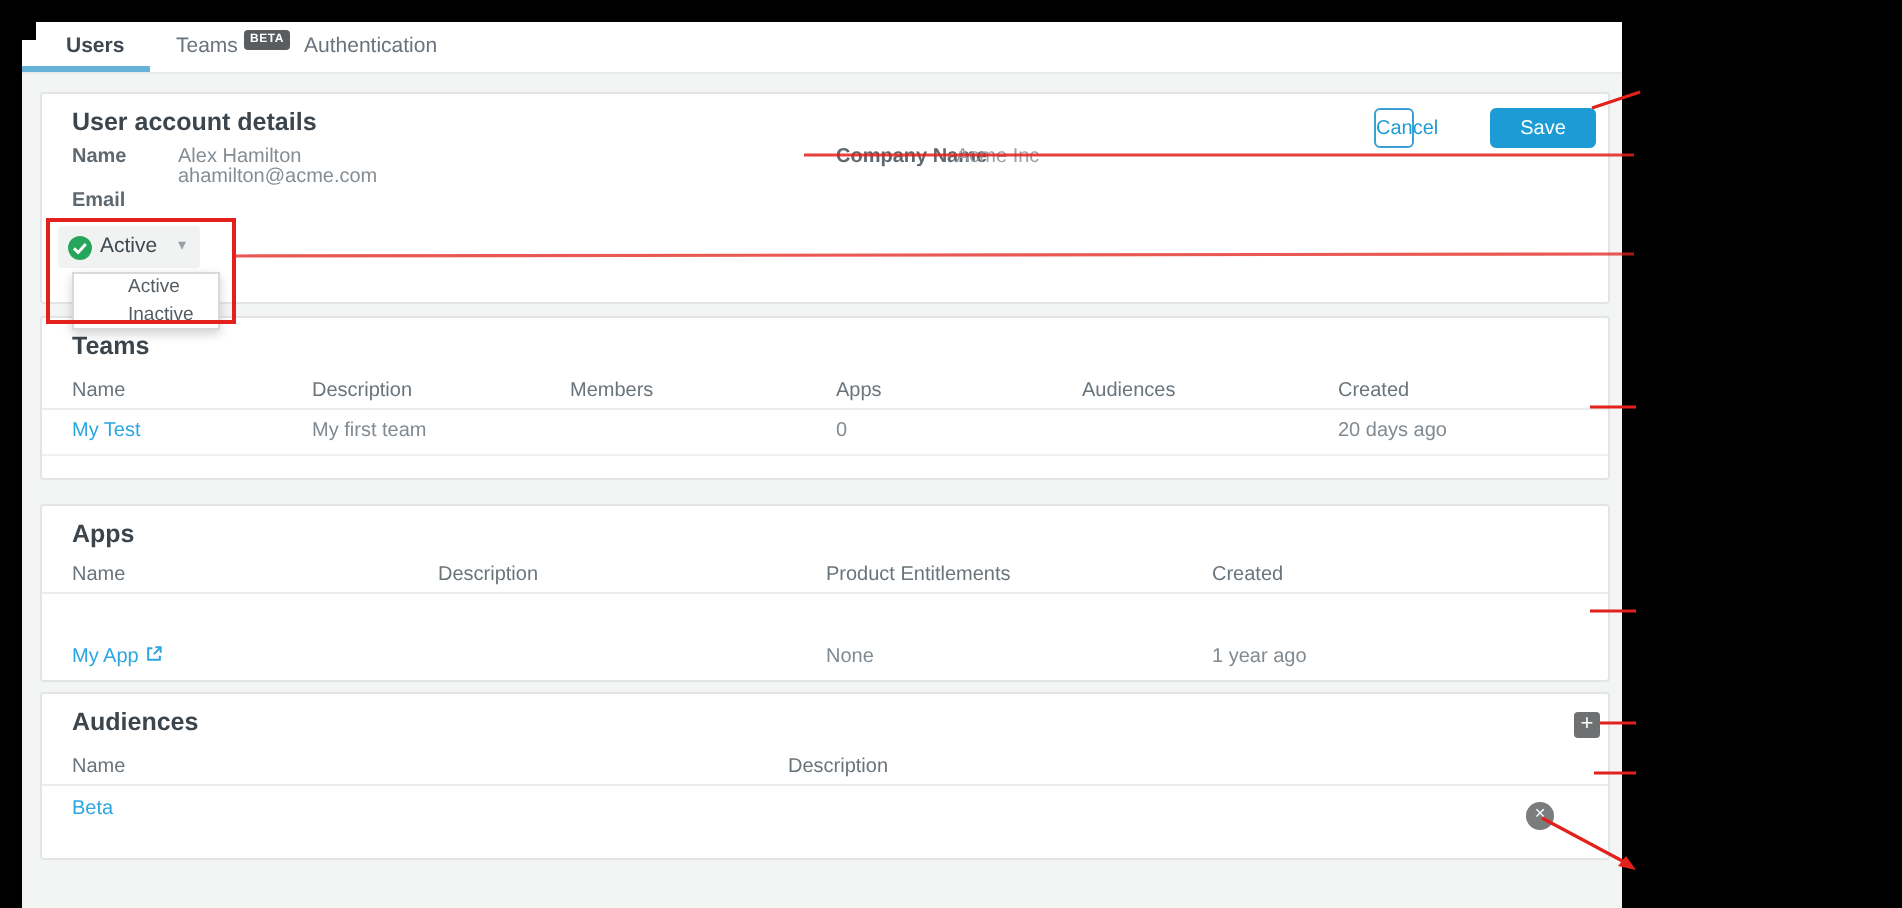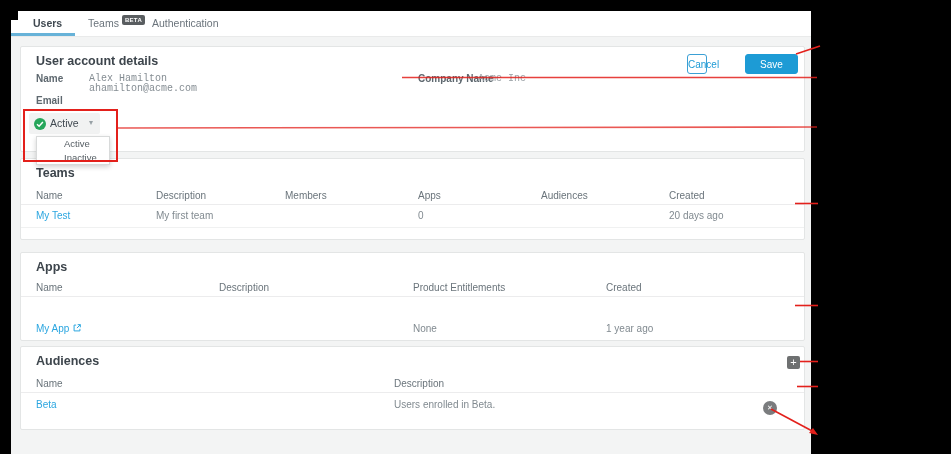--- a/index.html
+++ b/index.html
@@ -24,21 +24,21 @@
   #card-apps{top:241px;height:89px;}
   #card-audiences{top:335px;height:84px;}
   .card-title{position:absolute;left:15px;top:7px;font-size:12.5px;font-weight:bold;color:#3d454c;}
 
   
   .btn{position:absolute;top:7px;height:20px;border-radius:3px;font-size:10px;text-align:center;
        line-height:20px;box-sizing:border-box;cursor:pointer;}
   #btn-cancel{left:666px;width:20px;background:#fff;border:1px solid #3ba0d5;color:#1d9bd5;}
   #btn-save{left:724px;width:53px;background:#1d9bd5;border:1px solid #1d9bd5;color:#fff;}
   .field-label{position:absolute;font-size:10px;font-weight:bold;color:#5e686f;}
-  .field-value{position:absolute;font-size:10px;color:#858d93;font-family:Liberation Mono, monospace;}
+  .field-value{position:absolute;font-size:10px;color:#858d93;}
   .muted{color:#9aa1a6;}
 
   #status-button{position:absolute;left:8px;top:66px;width:71px;height:21px;background:#f1f2f2;
        border-radius:2px;cursor:pointer;}
   #status-check{position:absolute;left:5px;top:4.5px;width:12px;height:12px;border-radius:50%;background:#26a65b;}
   #status-check svg{position:absolute;left:0;top:0;}
   #status-label{position:absolute;left:21px;top:0;height:21px;line-height:21px;font-size:10.5px;color:#3f4850;}
   #status-caret{position:absolute;left:60px;top:0;height:21px;line-height:20px;font-size:8px;color:#98a1a6;}
   #status-menu{position:absolute;left:15px;top:89px;width:74px;height:29px;background:#fff;
        border:1px solid #d8dada;box-shadow:0 2px 5px rgba(0,0,0,.18);z-index:10;box-sizing:border-box;}
@@ -163,21 +163,20 @@
       <div class="card-title">Audiences</div>
       <div id="add-audience">
         <span>+</span>
       </div>
       <div class="thead" id="aud-head">
         <span class="hcell d-c0">Name</span>
         <span class="hcell d-c1">Description</span>
       </div>
       <div class="trow last" id="aud-row0">
         <span class="cell link d-c0">Beta</span>
-        <span class="cell d-c1">Users enrolled in Beta.</span>
       </div>
       <div id="remove-audience">
         <span>✕</span>
       </div>
     </div>
   </div>
 
   <div id="notch"></div>
 
   <svg id="annotations" viewBox="0 0 951 454">

